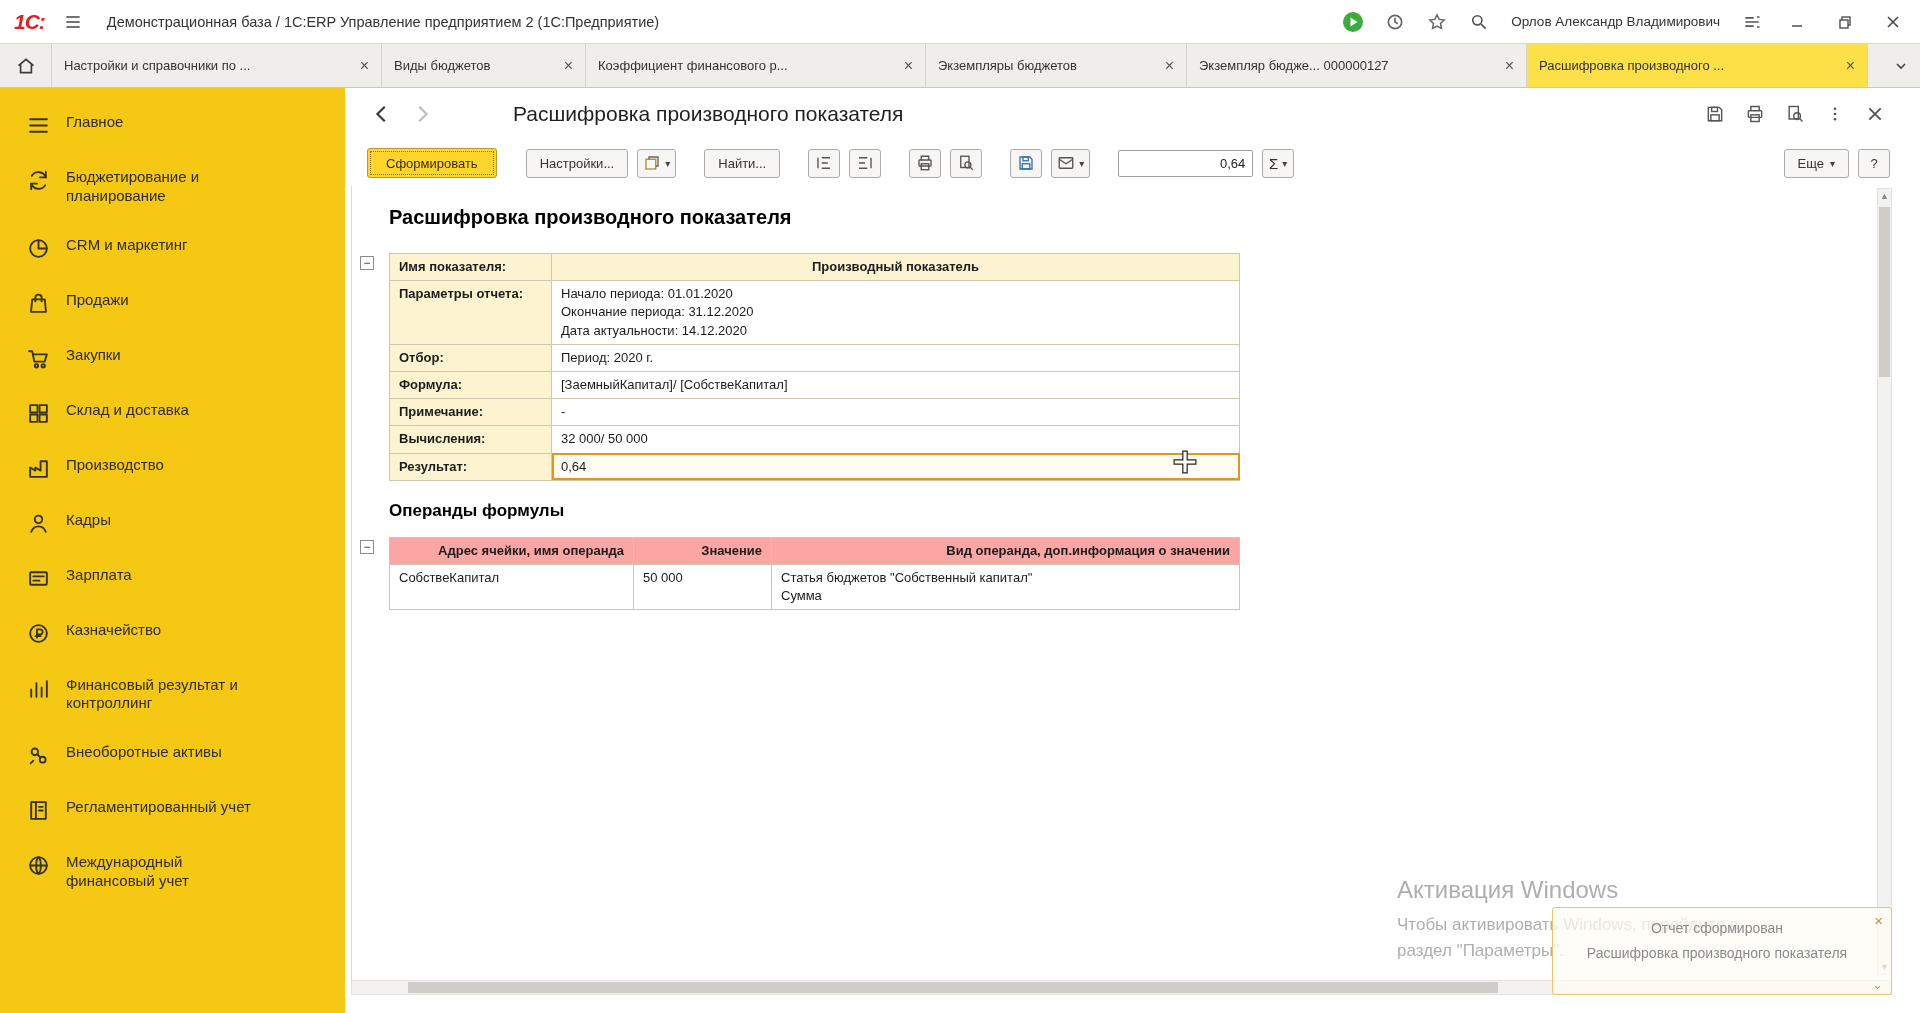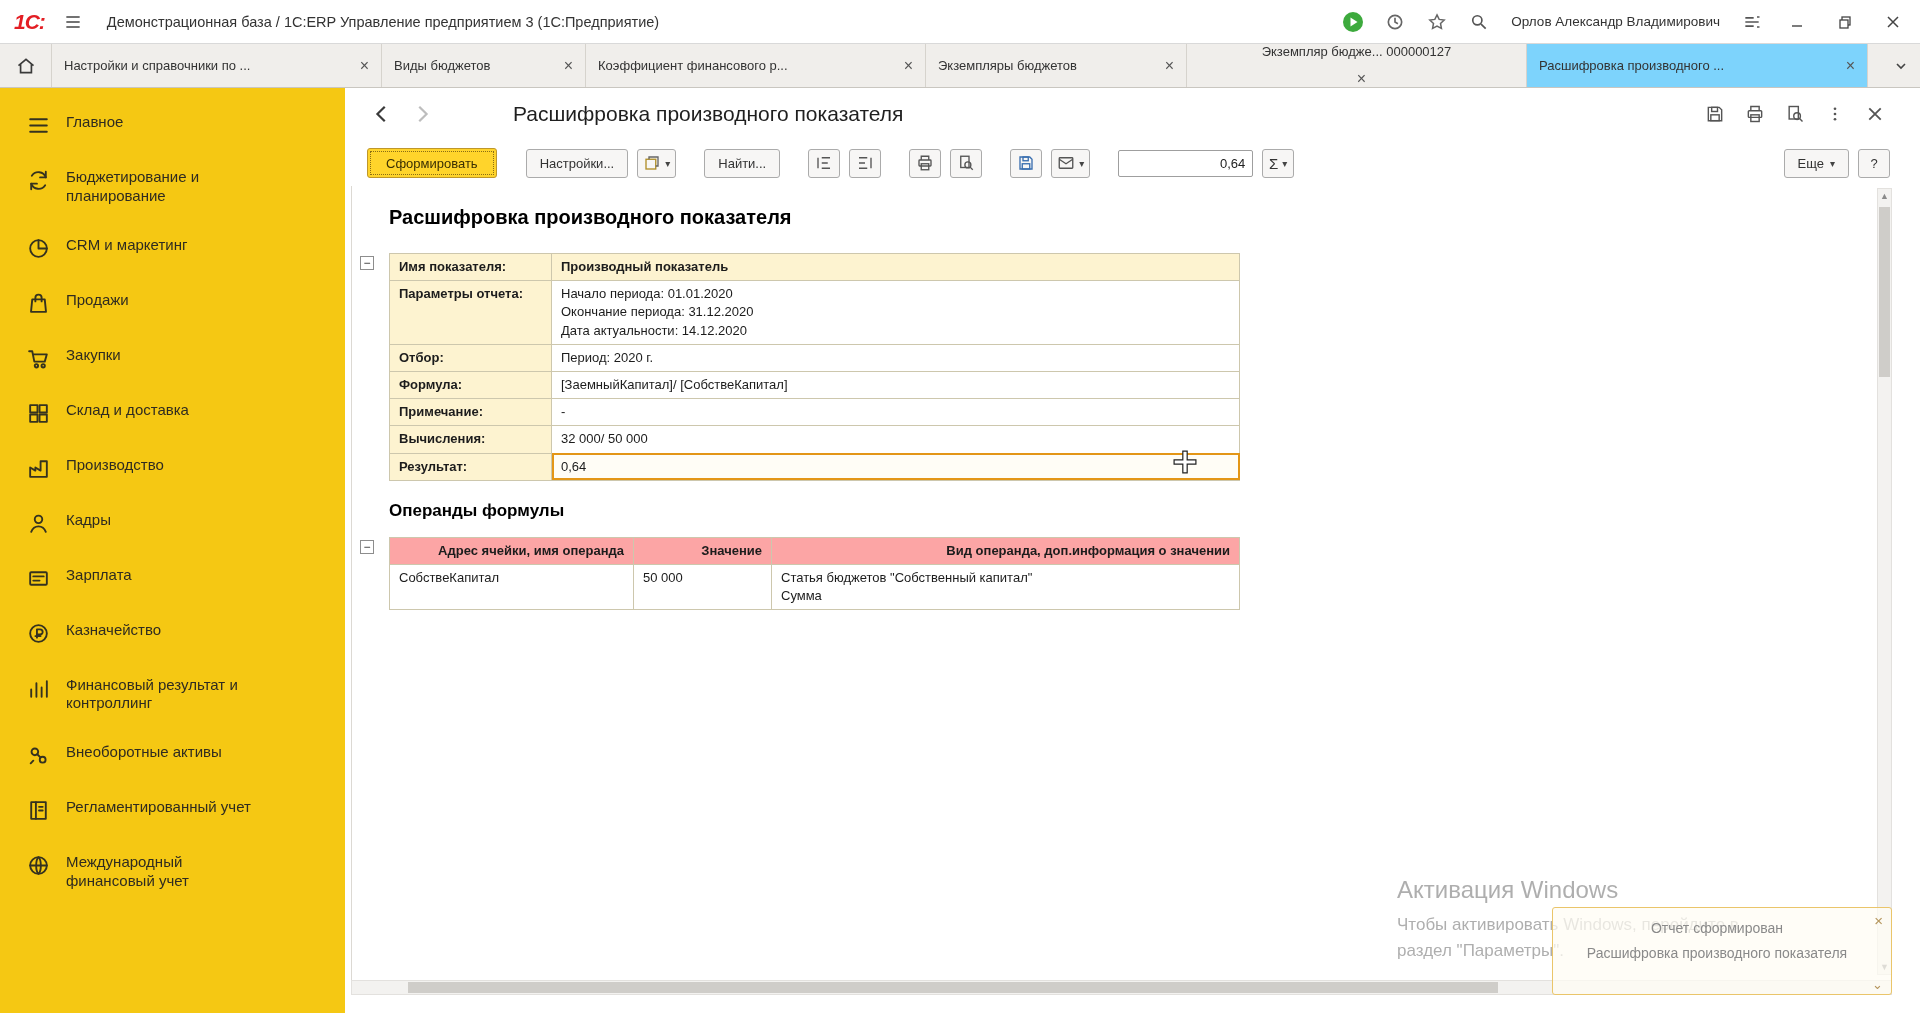--- a/index.html
+++ b/index.html
@@ -16,21 +16,21 @@
   .tb-title { font-size:14.5px; color:#333; margin-left:6px; }
   .tb-user { font-size:13.5px; color:#333; margin:0 4px; }
   .win-btn { width:34px; height:30px; display:flex; align-items:center; justify-content:center; color:#444; }
 
   
   .tabbar { height:44px; background:#f0eeeb; border-bottom:1px solid #c9c6c0; display:flex; align-items:stretch; }
   .home-tab { width:52px; display:flex; align-items:center; justify-content:center; border-right:1px solid #d6d3cd; }
   .tabs { display:flex; align-items:stretch; }
   .tab { display:flex; align-items:center; padding:0 12px; border-right:1px solid #d6d3cd;
     font-size:13px; color:#333; background:#f0eeeb; overflow:hidden; white-space:nowrap; }
-  .tab.active { background:#7dd3fc; }
+  .tab.active { background:#fde047; }
   .tab-label { overflow:hidden; white-space:nowrap; flex:1; }
   .tab-close { margin-left:10px; color:#555; font-size:16px; line-height:16px; cursor:pointer; }
   .tab-overflow { margin-left:auto; width:38px; display:flex; align-items:center; justify-content:center; color:#444; }
 
   
   .main { display:flex; height:925px; }
 
   
   .sidebar { width:345px; background:#f5c813; padding-top:10px; overflow:hidden; }
   .side-item { display:flex; gap:15px; padding:15px 10px 15px 26px; align-items:flex-start; cursor:pointer; }
@@ -69,21 +69,21 @@
 
   .tbl-wrap { position:relative; width:850px; }
   .group-marker { position:absolute; left:-29px; top:3px; width:14px; height:14px; background:#fff;
     border:1px solid #8d8d8d; color:#333; font-size:12px; line-height:12px; text-align:center; cursor:pointer; }
 
   table.rep-table { border-collapse:collapse; table-layout:fixed; width:850px; font-size:13px; }
   table.rep-table td, table.rep-table th { border:1px solid #cdc7ad; padding:4px 9px; vertical-align:top;
     line-height:1.4; white-space:pre-line; overflow:hidden; }
   td.lbl { background:#fdf3d0; font-weight:bold; color:#1c1c1c; }
   td.val { background:#fff; color:#1c1c1c; }
-  td.val.hdr { background:#fdf3d0; font-weight:bold; }
+  td.val.hdr { background:#fdf3d0; font-weight:bold;text-align:center; }
   td.val.selected { outline:2px solid #e39617; outline-offset:-2px; background:#fffdf6; }
   table.operands th { background:#fca5a5; font-weight:bold; text-align:right; color:#1c1c1c; }
 
   
   .vscroll { position:absolute; right:28px; top:2px; bottom:38px; width:15px; background:#f3f2f0;
     border:1px solid #e3e1de; }
   .vthumb { position:absolute; top:18px; left:1px; right:1px; height:170px; background:#cfcdc9; }
   .vscroll .arr { position:absolute; left:0; right:0; text-align:center; font-size:9px; color:#8a8a8a; }
   .vscroll .arr.up { top:2px; } .vscroll .arr.down { bottom:2px; }
   .hscroll { position:absolute; left:6px; right:28px; bottom:18px; height:15px; background:#f3f2f0;
@@ -109,21 +109,21 @@
 </head>
 <body>
 
 <div class="titlebar">
   <span class="logo">1С:</span>
   <span class="tb-btn">
     <svg width="20" height="20" viewBox="0 0 24 24" fill="none" stroke="#444" stroke-width="2">
         <path d="M4 6h16M4 12h16M4 18h16"></path>
       </svg>
   </span>
-  <span class="tb-title">Демонстрационная база / 1С:ERP Управление предприятием 3  (1С:Предприятие)</span>
+  <span class="tb-title">Демонстрационная база / 1С:ERP Управление предприятием 2  (1С:Предприятие)</span>
   <span class="spacer"></span>
   <span class="tb-btn">
     <svg width="24" height="24" viewBox="0 0 24 24">
         <circle cx="12" cy="12" r="10" fill="#3daa3d"></circle>
         <path d="M9.5 7.5l7 4.5-7 4.5z" fill="#fff"></path>
       </svg>
   </span>
   <span class="tb-btn">
     <svg width="20" height="20" viewBox="0 0 24 24" fill="none" stroke="#666" stroke-width="2">
         <circle cx="12" cy="12" r="8"></circle>
@@ -182,21 +182,21 @@
         <span class="tab-close">×</span>
       </div>
       <div class="tab" style="width: 340px;">
         <span class="tab-label">Коэффициент финансового р...</span>
         <span class="tab-close">×</span>
       </div>
       <div class="tab" style="width: 261px;">
         <span class="tab-label">Экземпляры бюджетов</span>
         <span class="tab-close">×</span>
       </div>
-      <div class="tab" style="width: 340px; flex-direction: column;">
+      <div class="tab" style="width: 340px;">
         <span class="tab-label">Экземпляр бюдже... 000000127</span>
         <span class="tab-close">×</span>
       </div>
       <div class="tab active" style="width: 341px;">
         <span class="tab-label">Расшифровка производного ...</span>
         <span class="tab-close">×</span>
       </div>
     </div>
   <div class="tab-overflow">
     <svg width="12" height="12" viewBox="0 0 12 12">

